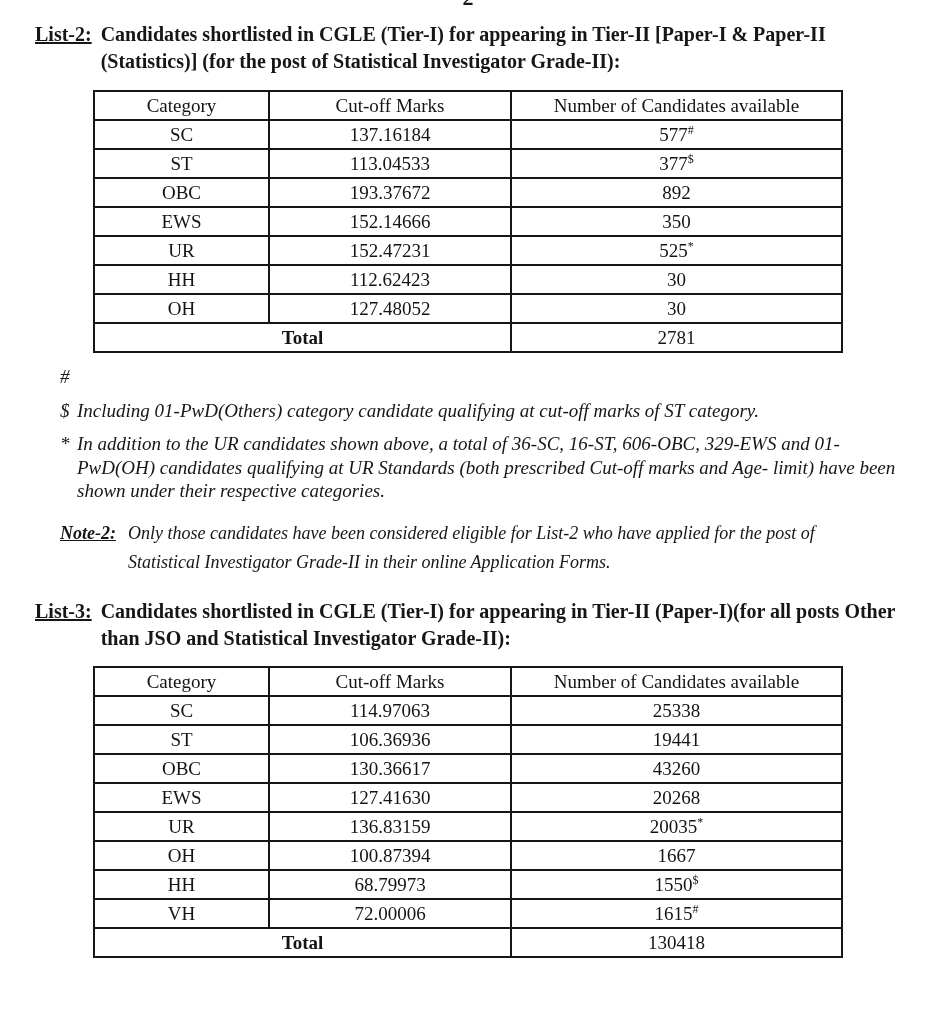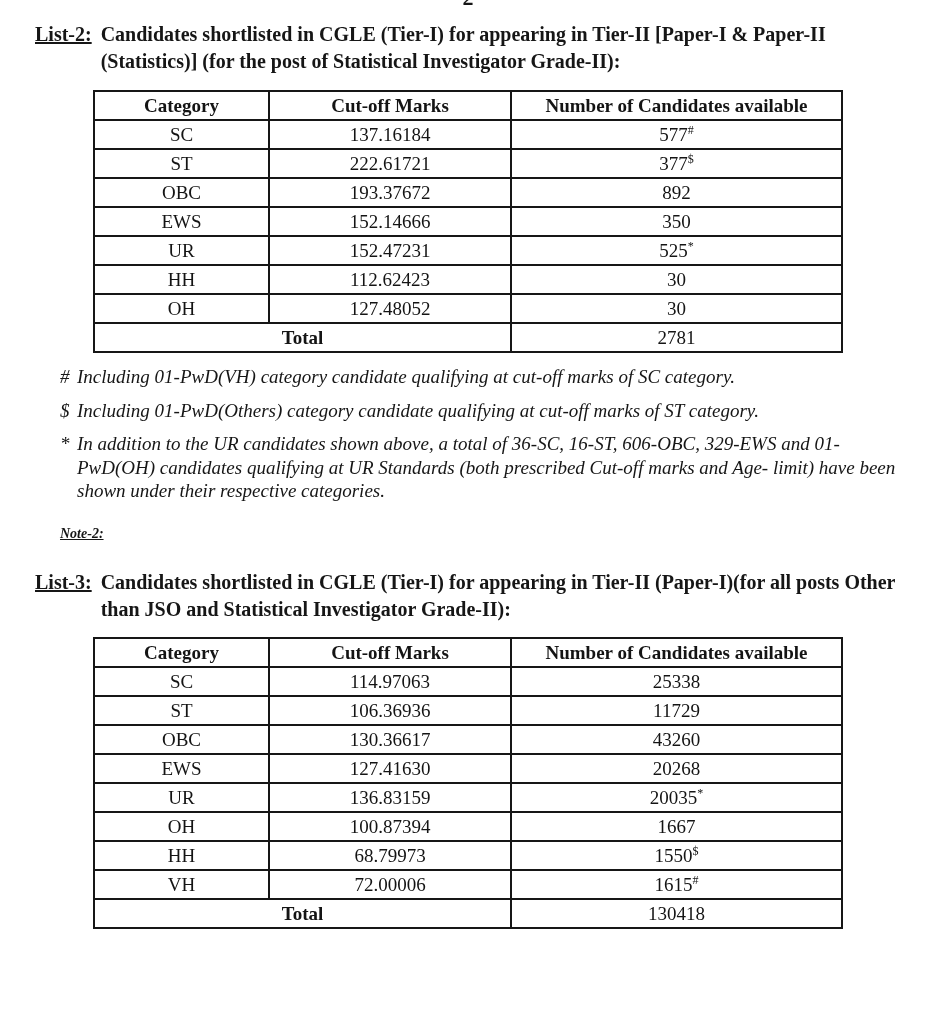--- a/index.html
+++ b/index.html
@@ -56,21 +56,21 @@
   }
   table.cutoff th, table.cutoff td {
     border: 2px solid #161616;
     text-align: center;
     vertical-align: middle;
     padding: 0;
     height: 27px;
     line-height: 25px;
     overflow: hidden;
   }
-  table.cutoff th { font-weight: bold; margin-top: 16px; }
+  table.cutoff th { font-weight: normal; margin-top: 16px; }
   col.c1 { width: 175px; }
   col.c2 { width: 242px; }
   col.c3 { width: 331px; }
   table.cutoff sup {
     font-size: 12px;
     line-height: 0;
     vertical-align: super;
   }
   td.total-label { font-weight: bold; }
   table.t2 { margin-top: 14px; }
@@ -87,21 +87,21 @@
   }
   .footnote:first-child { margin-top: 0; }
   .fsym { flex: none; width: 17px; }
   .ftext { max-width: 838px; }
 
   
   .note {
     display: flex;
     align-items: flex-start;
     margin: 16px 0 0 60px;
-    font-size: 14px;
+    font-size: 18px;
     font-style: italic;
     line-height: 29px;
   }
   .nlabel {
     flex: none;
     font-weight: bold;
     text-decoration: underline;
     margin-right: 12px;
     white-space: nowrap;
   }
@@ -135,21 +135,21 @@
       </tr>
     </thead>
     <tbody>
         <tr>
           <td>SC</td>
           <td>137.16184</td>
           <td>577<sup>#</sup></td>
         </tr>
         <tr>
           <td>ST</td>
-          <td>222.61721</td>
+          <td>113.04533</td>
           <td>377<sup>$</sup></td>
         </tr>
         <tr>
           <td>OBC</td>
           <td>193.37672</td>
           <td>892</td>
         </tr>
         <tr>
           <td>EWS</td>
           <td>152.14666</td>
@@ -175,34 +175,34 @@
       <tr class="total-row">
         <td colspan="2" class="total-label">Total</td>
         <td>2781</td>
       </tr>
     </tbody>
   </table>
 
   <div class="footnotes">
     <div class="footnote">
       <span class="fsym">#</span>
-      <span class="ftext">Including 01-PwD(VH) category candidate qualifying at cut-off marks of SC category.</span>
     </div>
     <div class="footnote">
       <span class="fsym">$</span>
       <span class="ftext">Including 01-PwD(Others) category candidate qualifying at cut-off marks of ST category.</span>
     </div>
     <div class="footnote">
       <span class="fsym">*</span>
       <span class="ftext">In addition to the UR candidates shown above, a total of 36-SC, 16-ST, 606-OBC, 329-EWS and 01-PwD(OH) candidates qualifying at UR Standards (both prescribed Cut-off marks and Age- limit) have been shown under their respective categories.</span>
     </div>
   </div>
 
   <div class="note">
     <span class="nlabel">Note-2:</span>
+    <span class="ntext">Only those candidates have been considered eligible for List-2 who have applied for the post of Statistical Investigator Grade-II in their online Application Forms.</span>
   </div>
 
   <div class="heading list3">
     <span class="hlabel">List-3:</span>
     <span class="htext">Candidates shortlisted in CGLE (Tier-I) for appearing in Tier-II (Paper-I)(for all posts Other than JSO and Statistical Investigator Grade-II):</span>
   </div>
 
   <table class="cutoff t2">
     <colgroup>
         <col class="c1">
@@ -218,21 +218,21 @@
     </thead>
     <tbody>
         <tr>
           <td>SC</td>
           <td>114.97063</td>
           <td>25338</td>
         </tr>
         <tr>
           <td>ST</td>
           <td>106.36936</td>
-          <td>11729</td>
+          <td>19441</td>
         </tr>
         <tr>
           <td>OBC</td>
           <td>130.36617</td>
           <td>43260</td>
         </tr>
         <tr>
           <td>EWS</td>
           <td>127.41630</td>
           <td>20268</td>

